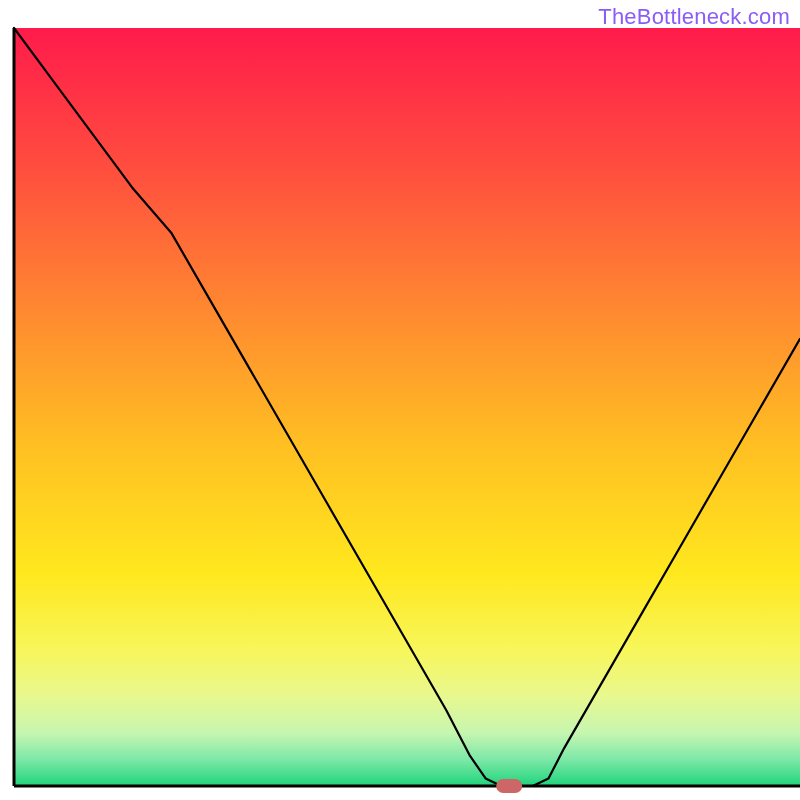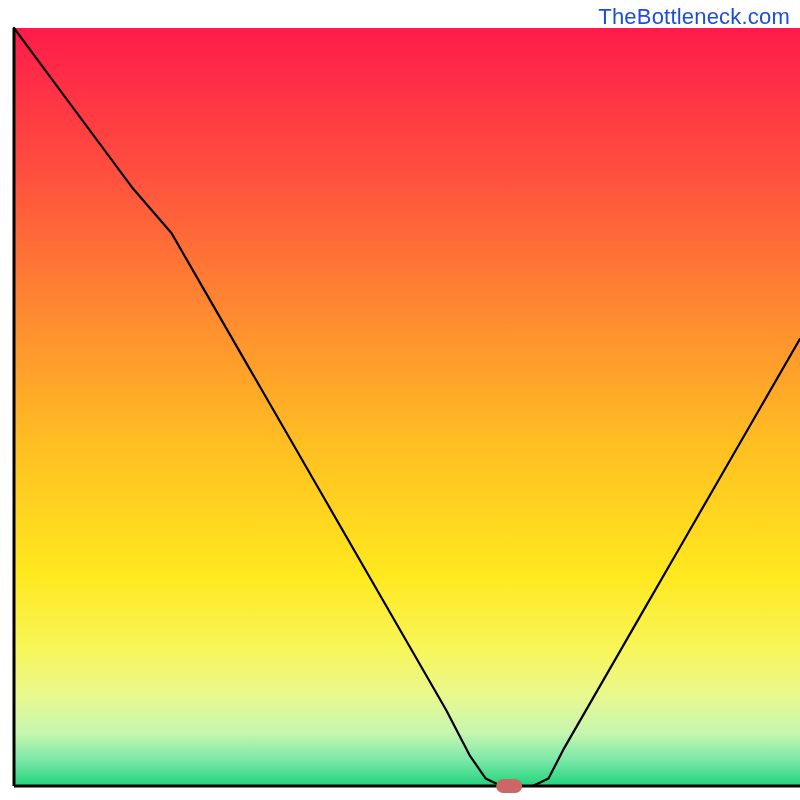--- a/index.html
+++ b/index.html
@@ -15,21 +15,21 @@
     position: relative;
     width: 800px;
     height: 800px;
   }
   .watermark {
     position: absolute;
     top: 4px;
     right: 10px;
     font-size: 22px;
     font-weight: 500;
-    color: #1d4ed8;
+    color: #8b5cf6;
     letter-spacing: 0.2px;
     z-index: 5;
   }
   svg.chart {
     position: absolute;
     top: 0;
     left: 0;
     width: 800px;
     height: 800px;
     display: block;

